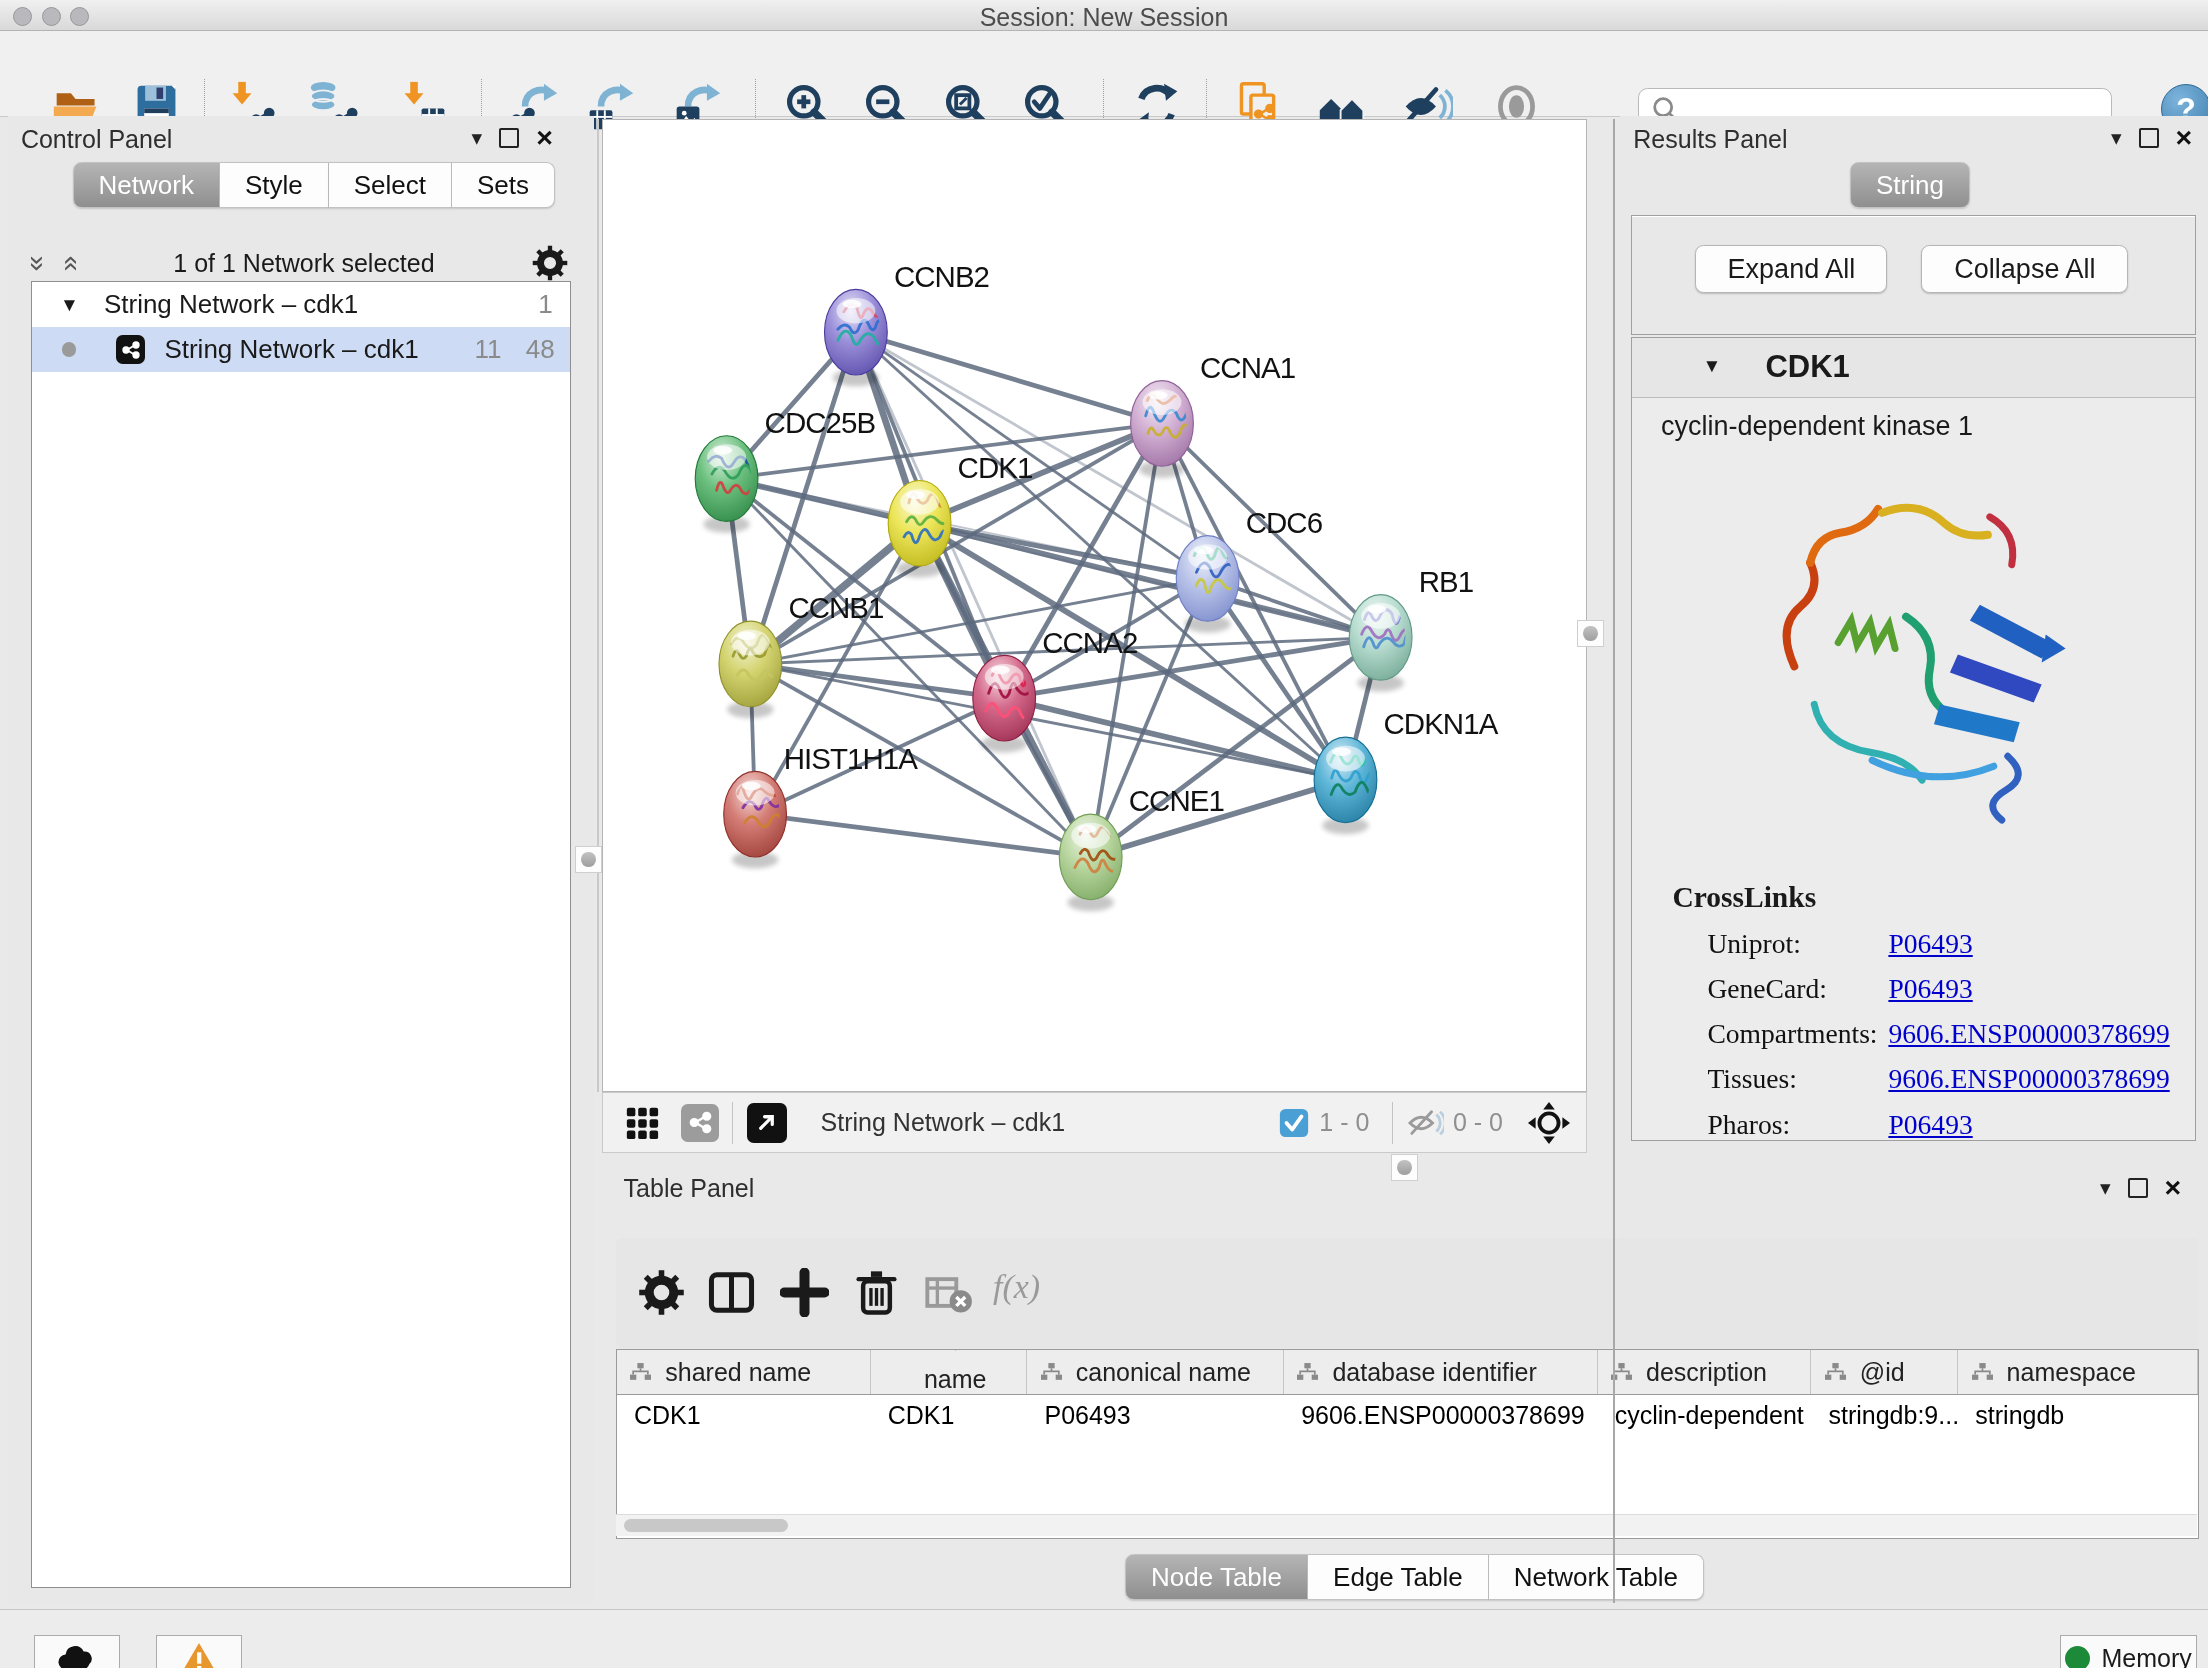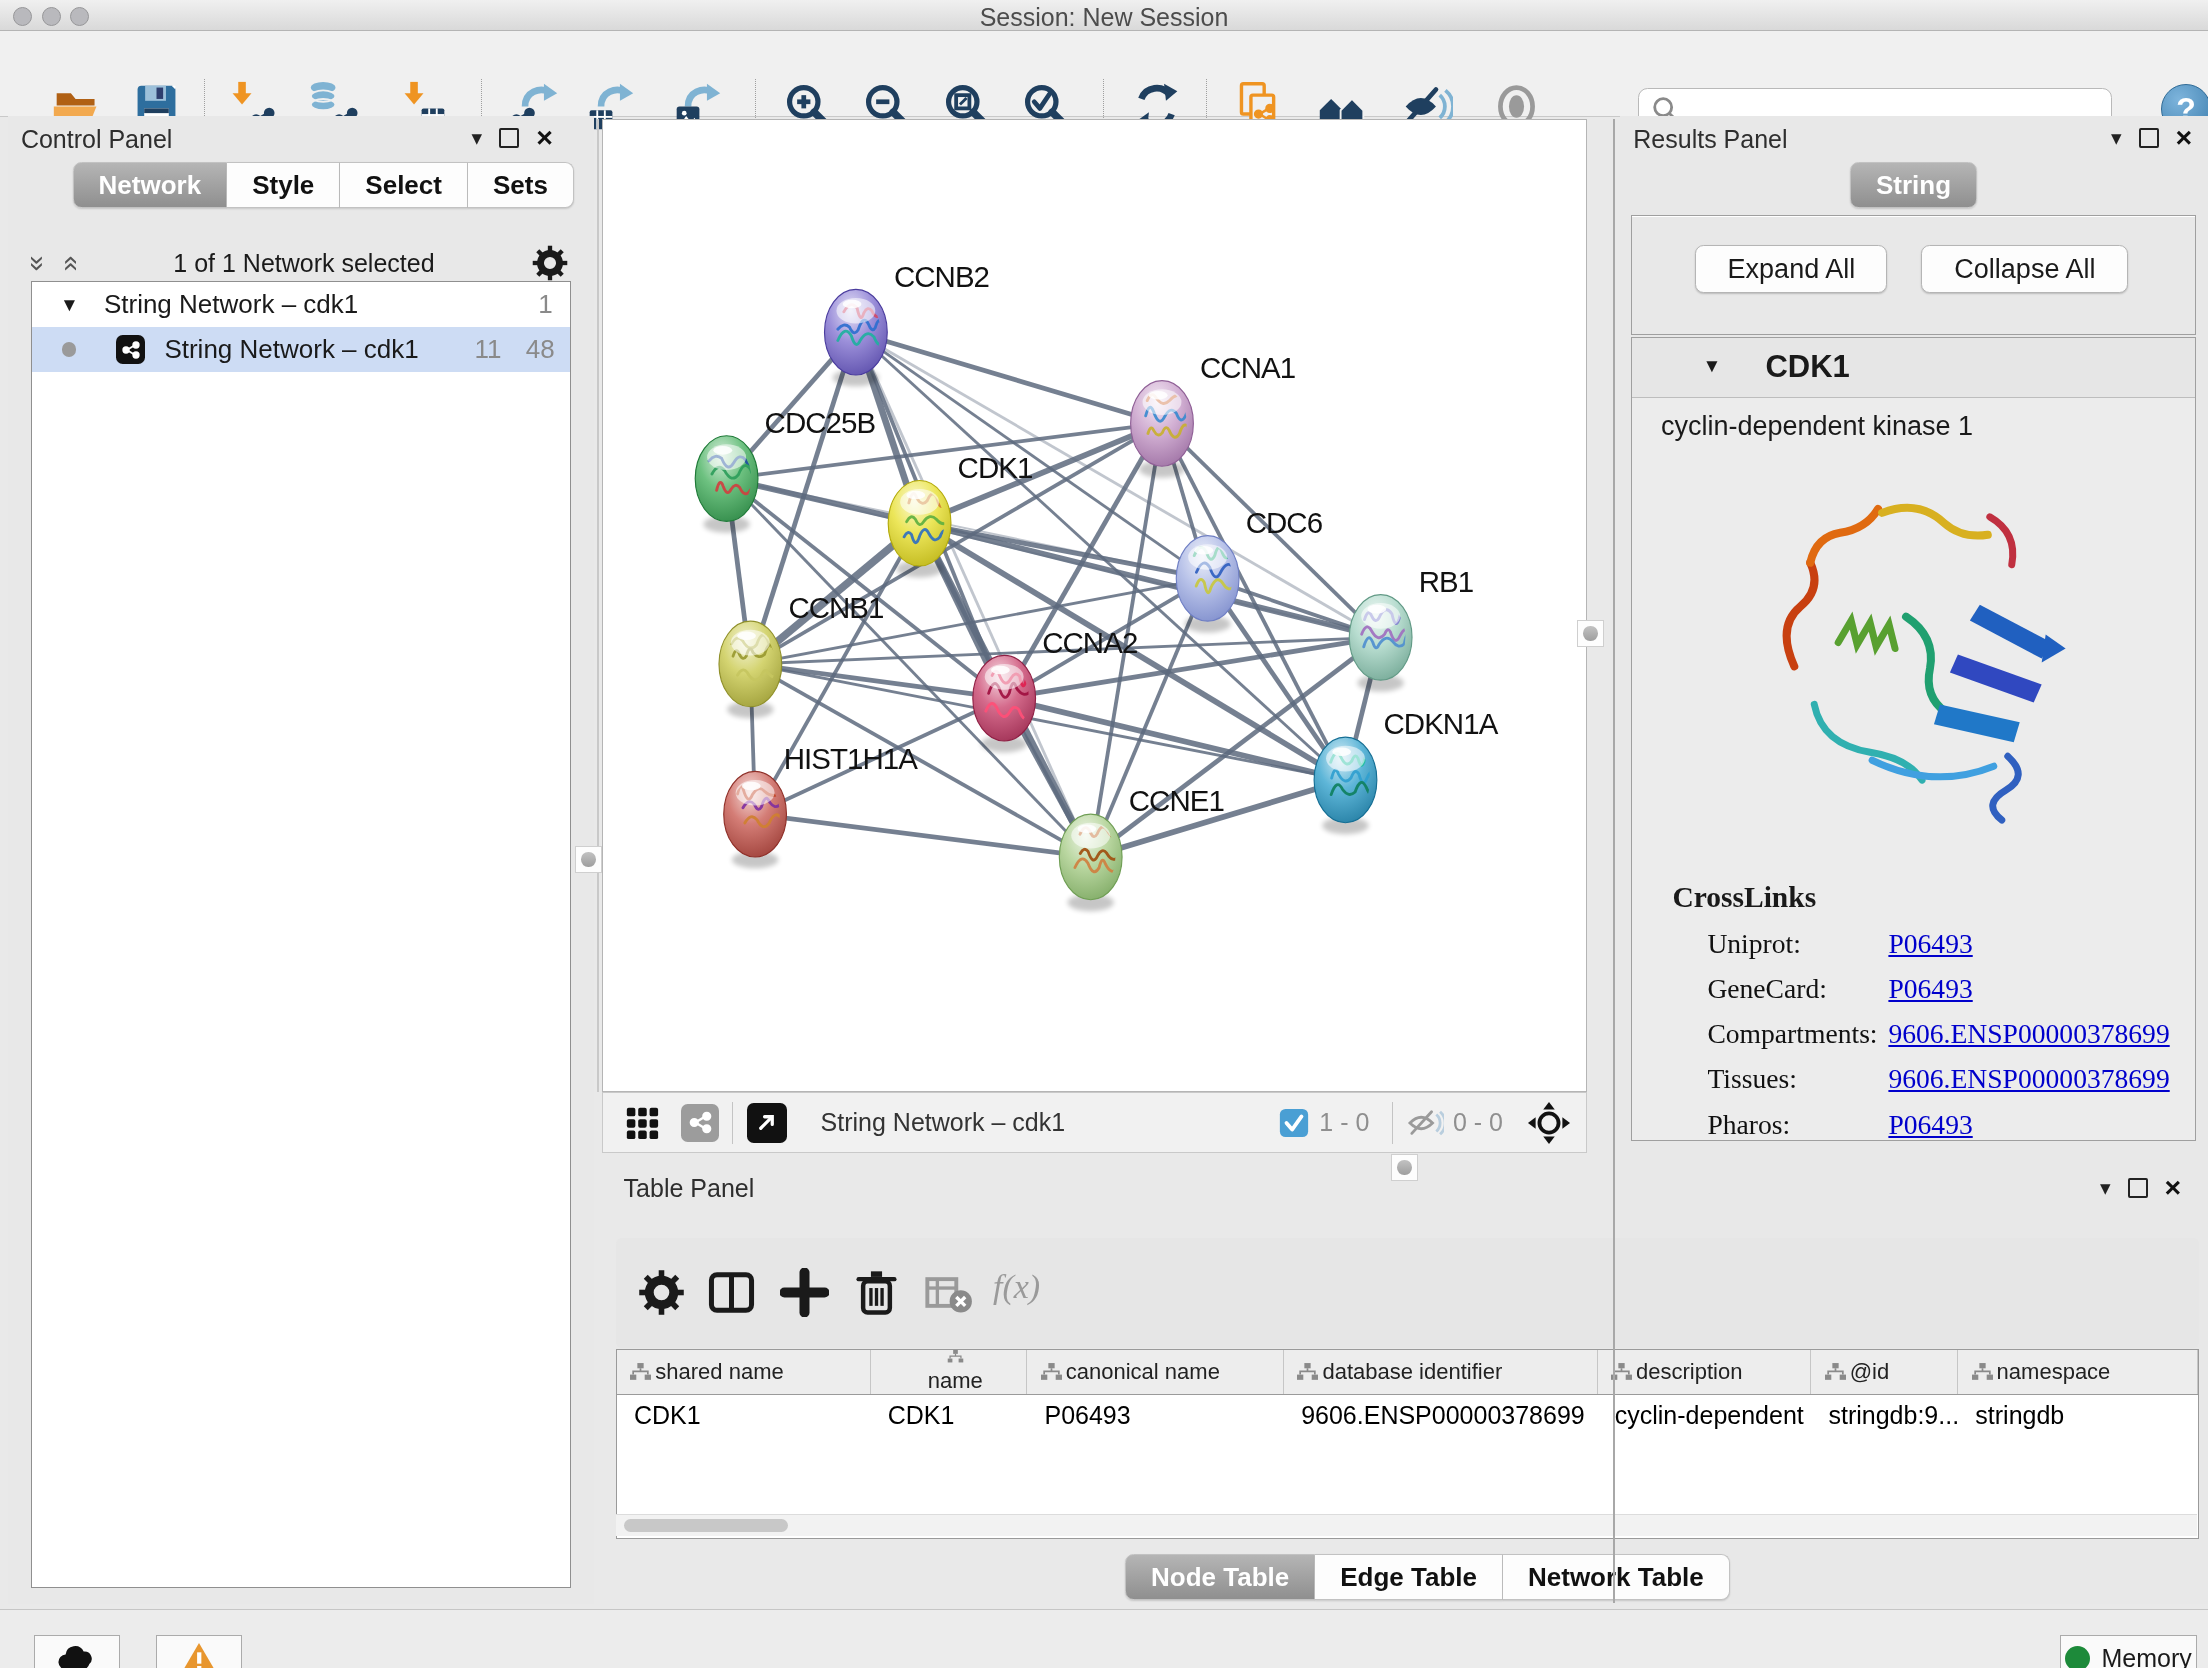--- a/index.html
+++ b/index.html
@@ -23,21 +23,21 @@
     background:radial-gradient(circle at 35% 30%,#7db4dc,#3e7fae);color:#fff;font-size:32px;font-weight:bold;
     text-align:center;line-height:48px;cursor:pointer;border:1px solid #2e6a96;}
   
   .panel-title{font-size:25px;color:#2e2e2e;}
   .ph-icons{position:absolute;display:flex;align-items:center;gap:17px;}
   .ph-caret{font-size:21px;color:#222;cursor:pointer;}
   .ph-square{width:16px;height:16px;border:2.4px solid #222;border-radius:1.9px;cursor:pointer;}
   .ph-close{font-size:28.5px;font-weight:bold;color:#111;cursor:pointer;line-height:19px;}
   .tabset{position:absolute;display:flex;}
   .tab{height:44px;line-height:44px;padding:0 25px;background:#fdfdfd;border:1px solid #c2c2c2;
-    border-left-width:0;font-size:26px;color:#111;cursor:pointer;box-shadow:0 1px 1.9px rgba(0,0,0,.15);font-weight:bold;}
+    border-left-width:0;font-size:26px;color:#111;cursor:pointer;box-shadow:0 1px 1.9px rgba(0,0,0,.15);}
   .tab:first-child{border-left-width:1px;border-radius:8.6px 0 0 8.6px;}
   .tab:last-child{border-radius:0 8.6px 8.6px 0;}
   .tab.active{background:linear-gradient(#b5b5b5,#8f8f8f);color:#fff;}
   .tab.single{border-radius:8.6px;border-left-width:1px;}
   
   #control-panel{position:absolute;left:7.6px;top:116px;width:586px;height:1488px;background:#e8e8e8;}
   #cp-tree{position:absolute;left:23px;top:165px;width:538px;height:1305px;background:#fff;
     border:1px solid #8f8f8f;}
   .tree-row{position:relative;height:45px;display:flex;align-items:center;font-size:26px;}
   .tree-row.selected{background:#cddcf4;}
@@ -67,22 +67,22 @@
   .xl-serif{font-family:"Liberation Serif","DejaVu Serif",serif;}
   .xl-row{display:flex;margin:13.3px 0 0 63px;font-size:27.6px;}
   .xl-label{width:181px;color:#111;margin-left:12px;}
   .xl-link{color:#0000cc;text-decoration:underline;cursor:pointer;}
   
   #table-panel{position:absolute;left:616px;top:1168px;width:1583px;height:436px;}
   #tp-toolbar{position:absolute;left:0;top:70px;width:1583px;height:110px;background:#e6e6e6;border-radius:5.7px;}
   .tpi{position:absolute;top:30px;width:49px;height:49px;cursor:pointer;}
   #tp-table{position:absolute;left:0;top:181px;width:1583px;height:190px;background:#fff;border:1px solid #9a9a9a;box-sizing:border-box;}
   #tp-head{display:flex;height:44px;background:#ededed;border-bottom:1.9px solid #9a9a9a;}
-  .th{display:flex;align-items:center;font-size:22px;color:#222;border-right:1px solid #c6c6c6;
-      box-sizing:border-box;padding-left:13.3px;gap:4px;overflow:hidden;white-space:nowrap;}
+  .th{display:flex;align-items:center;font-size:25px;color:#222;border-right:1px solid #c6c6c6;
+      box-sizing:border-box;padding-left:13.3px;gap:14px;overflow:hidden;white-space:nowrap;}
   #tp-row{display:flex;height:42px;background:#fff;}
   .td{font-size:25px;color:#000;box-sizing:border-box;padding:5.7px 0 0 17px;overflow:hidden;white-space:nowrap;}
   #tp-hscroll{position:absolute;left:0;top:346px;width:1581px;height:21px;background:#f2f2f2;border-top:1px solid #dcdcdc;}
   #tp-thumb{position:absolute;left:7.6px;top:3.8px;width:164px;height:13.3px;background:#c8c8c8;border-radius:6.7px;cursor:pointer;}
   #tp-tabs{position:absolute;left:509px;top:386px;}
   
   #statusbar{position:absolute;left:0;top:1609px;width:2208px;height:59px;background:#ececec;border-top:1px solid #c6c6c6;}
   .sb-btn{position:absolute;top:25px;height:44px;background:#fafafa;border:1.9px solid #ababab;
     display:flex;align-items:center;justify-content:center;cursor:pointer;}
   #memory-btn{left:2060px;width:135px;gap:11.4px;font-size:25px;}

